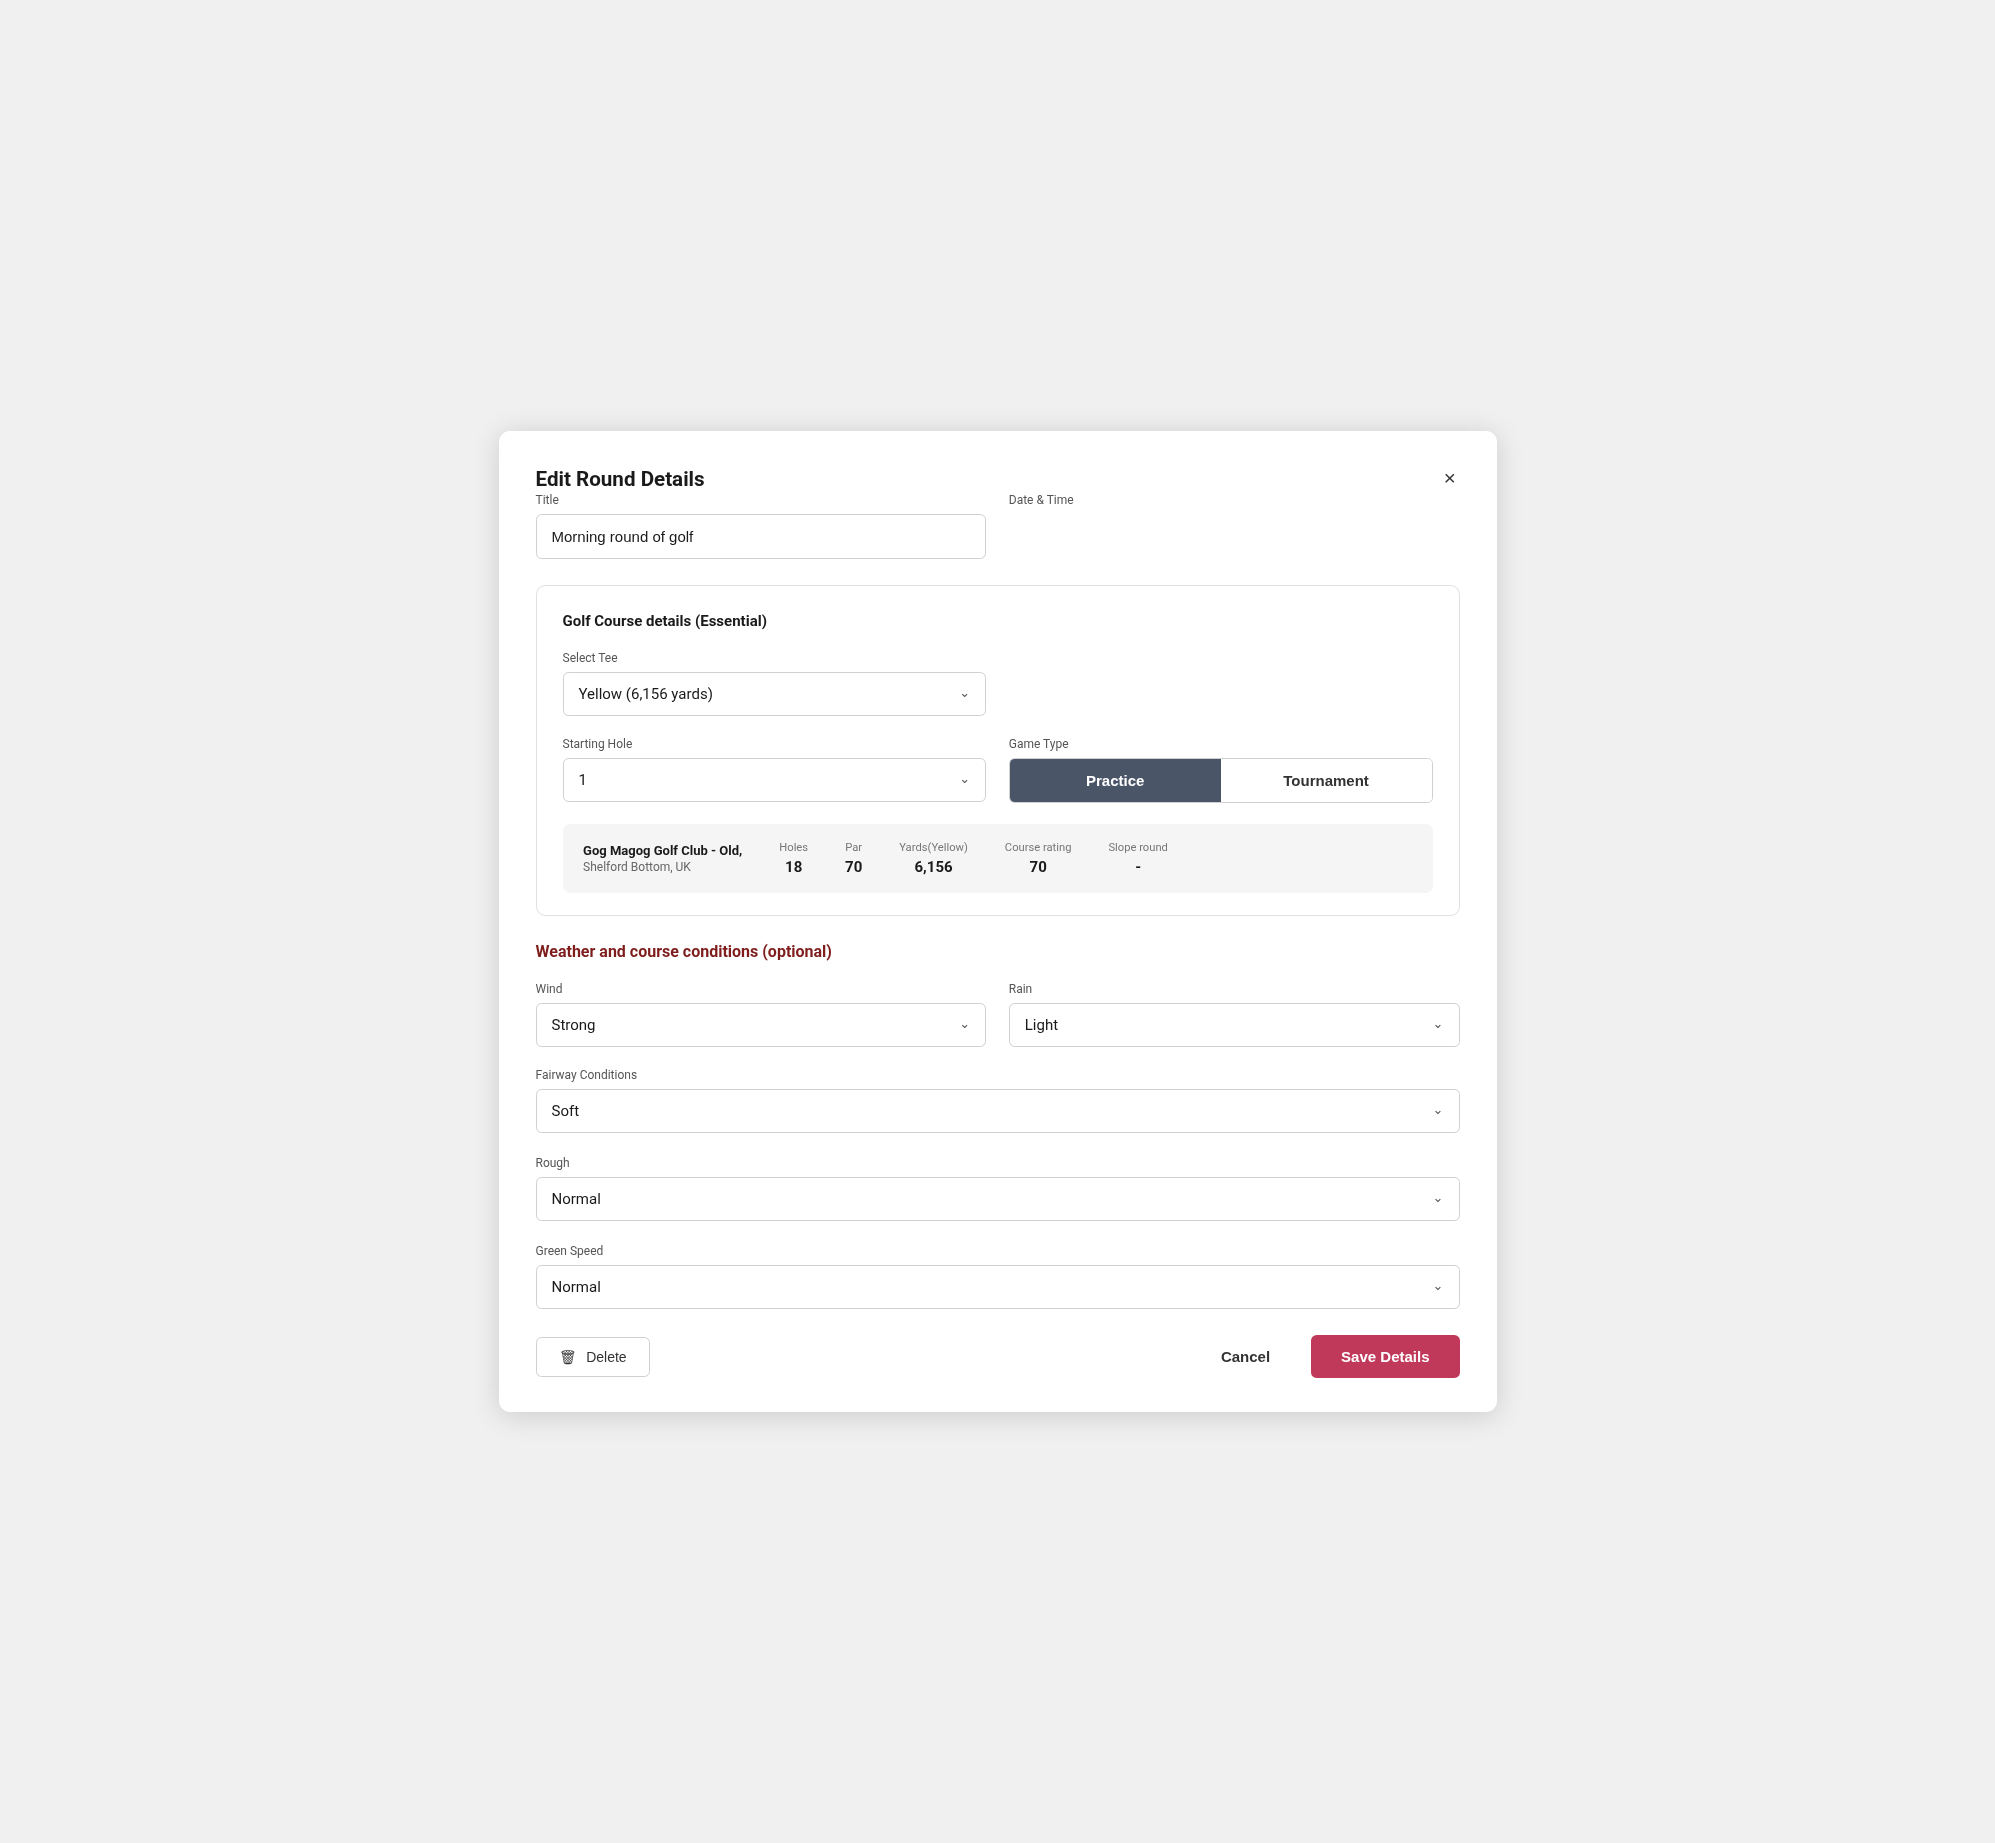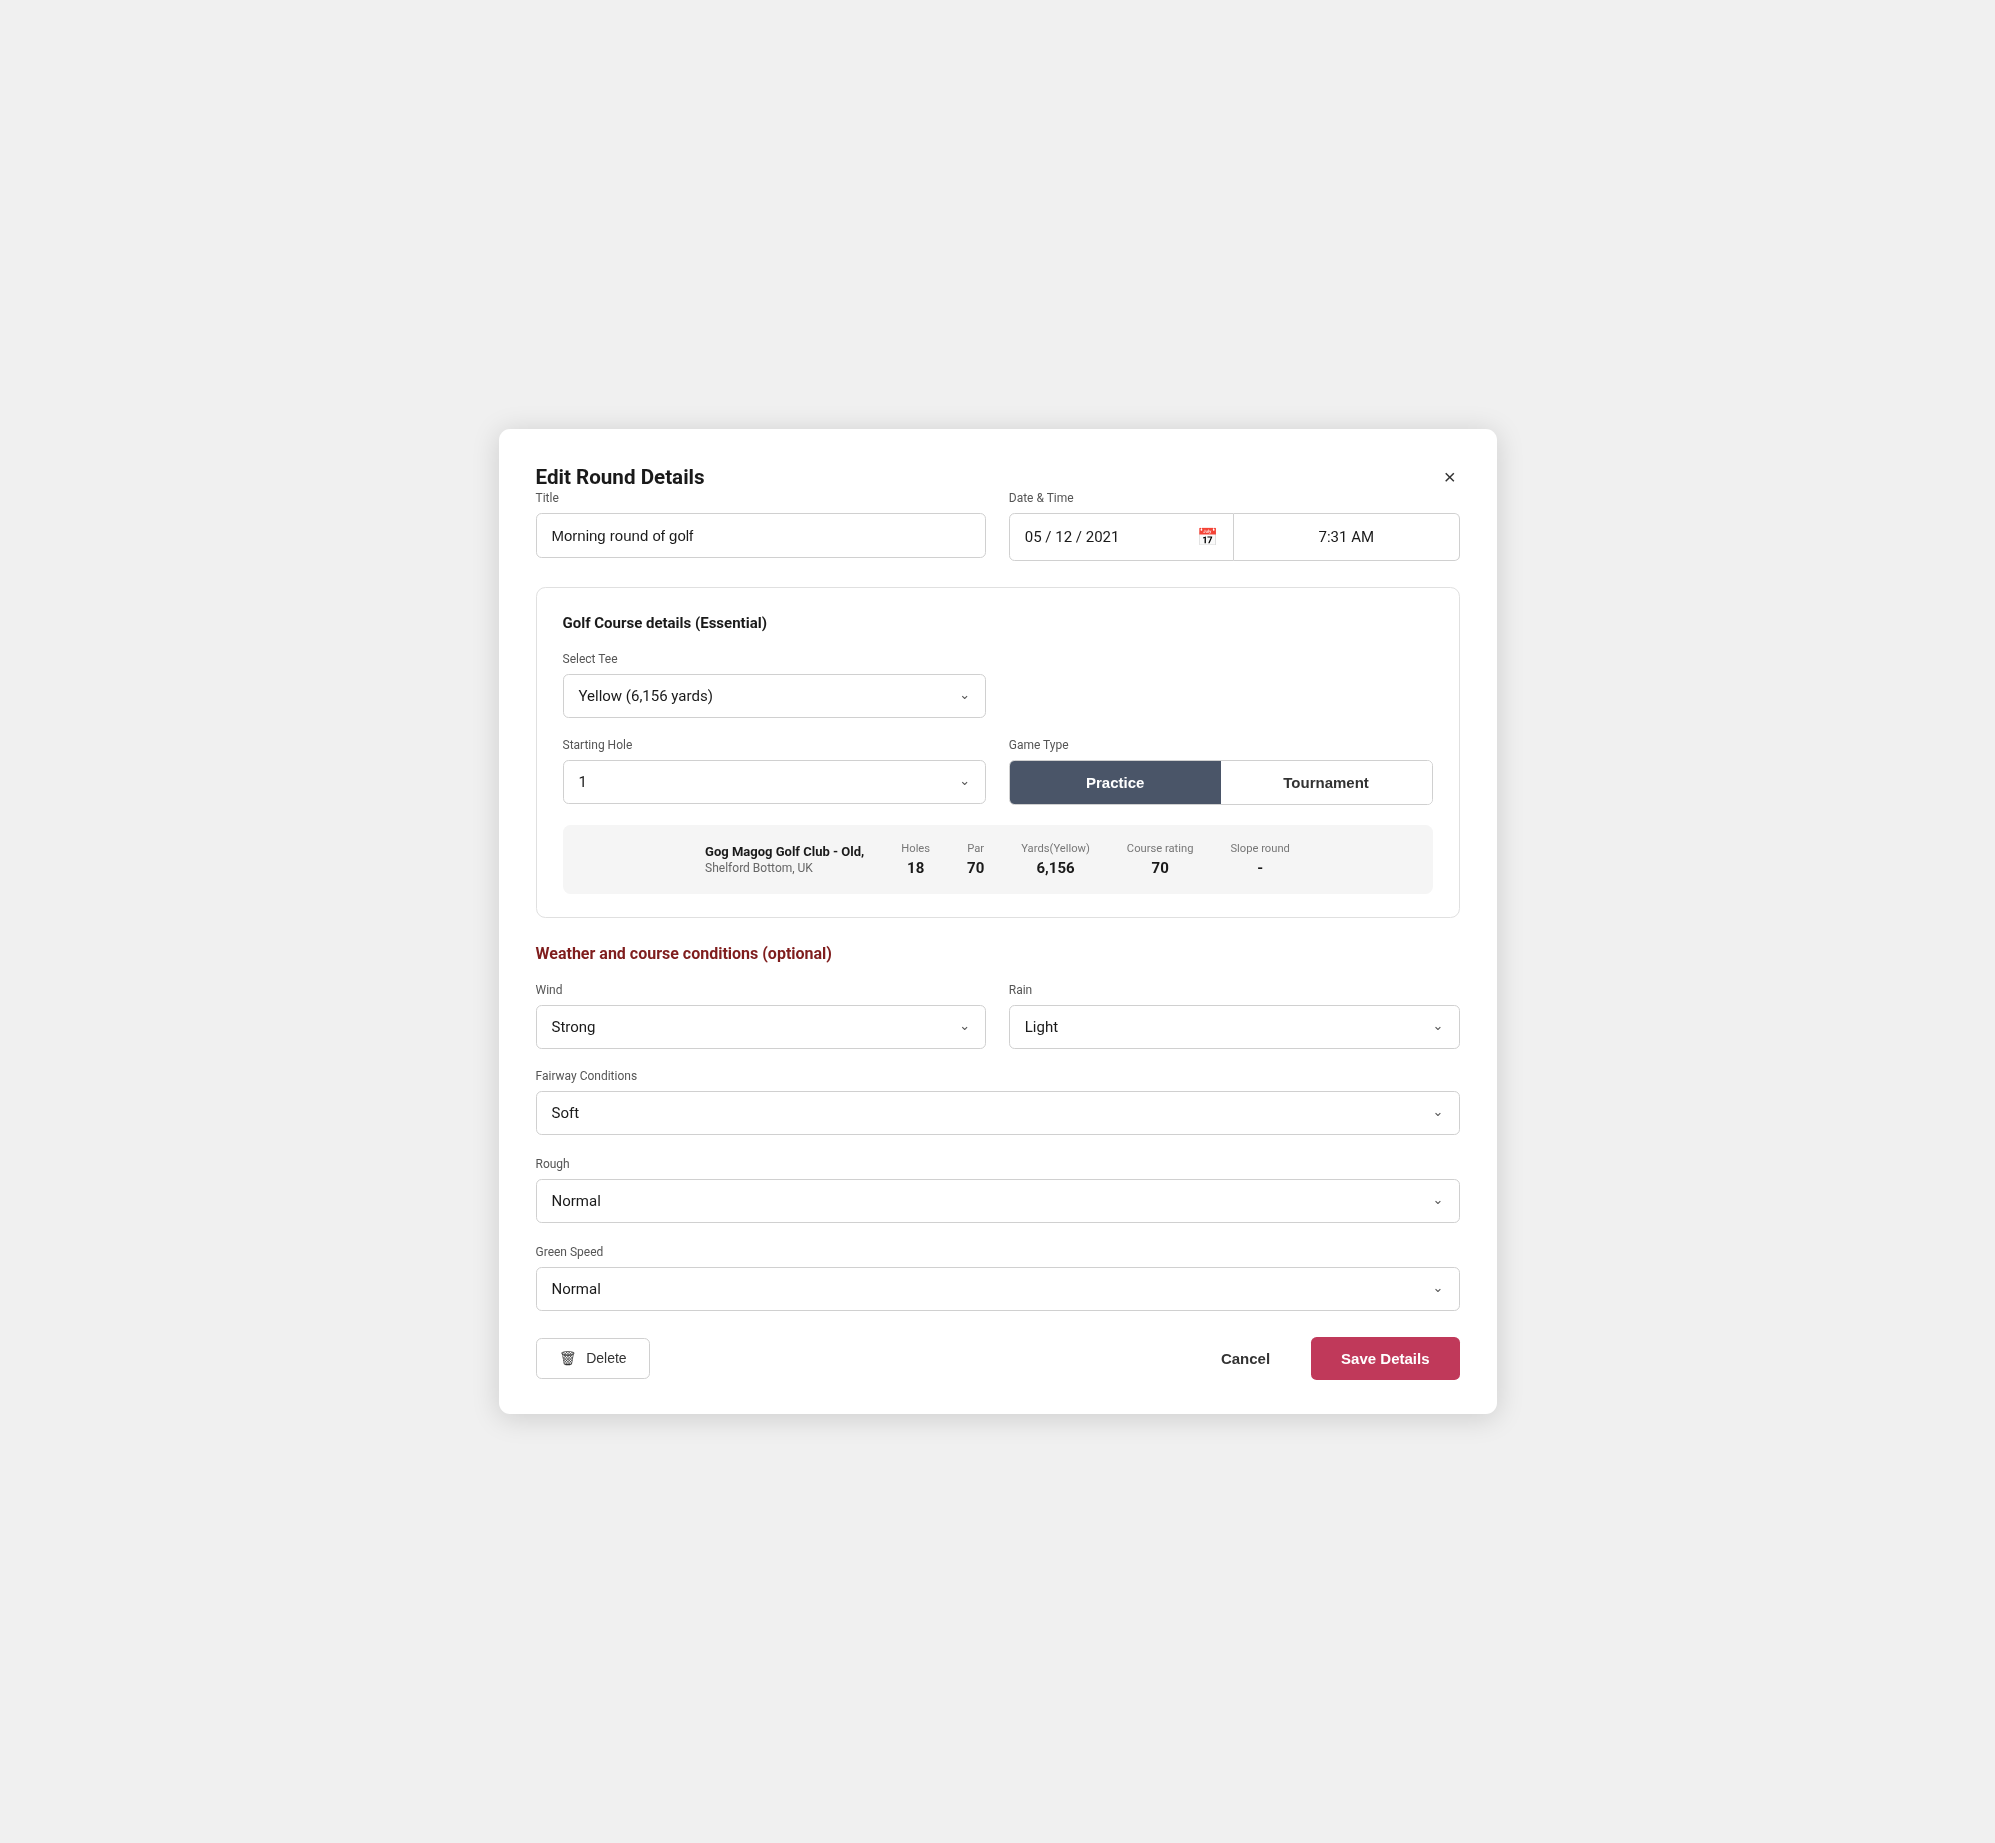--- a/index.html
+++ b/index.html
@@ -184,21 +184,20 @@
       color: #333;
     }
     .course-info-bar {
       background: #f5f5f5;
       border-radius: 7.5px;
       padding: 17px 20.6px;
       margin-top: 20.6px;
       display: flex;
       align-items: center;
       gap: 37px;
-      justify-content: center;
     }
     .course-info-name {
       font-size: 13px;
       font-weight: 700;
       color: #1a1a1a;
       flex: 1.5;
     }
     .course-info-location {
       font-size: 12px;
       color: #666;
@@ -291,29 +290,20 @@
     <button class="close-btn">×</button>
   </div>
 
   <div class="top-fields">
     <div class="field-group">
       <span class="field-label">Title</span>
       <input class="text-input" type="text" value="Morning round of golf" style="">
     </div>
     <div class="field-group">
       <span class="field-label">Date &amp; Time</span>
-      <div class="date-time-group">
-        <div class="date-input-wrap">
-          <span>05 /  12  / 2021</span>
-          <span class="calendar-icon">📅</span>
-        </div>
-        <div class="time-input-wrap">
-          <span>7:31 AM</span>
-        </div>
-      </div>
     </div>
   </div>
 
   <div class="section-card">
     <div class="section-title">Golf Course details (Essential)</div>
 
     <div class="two-col">
 
 
       <div class="field-group">

